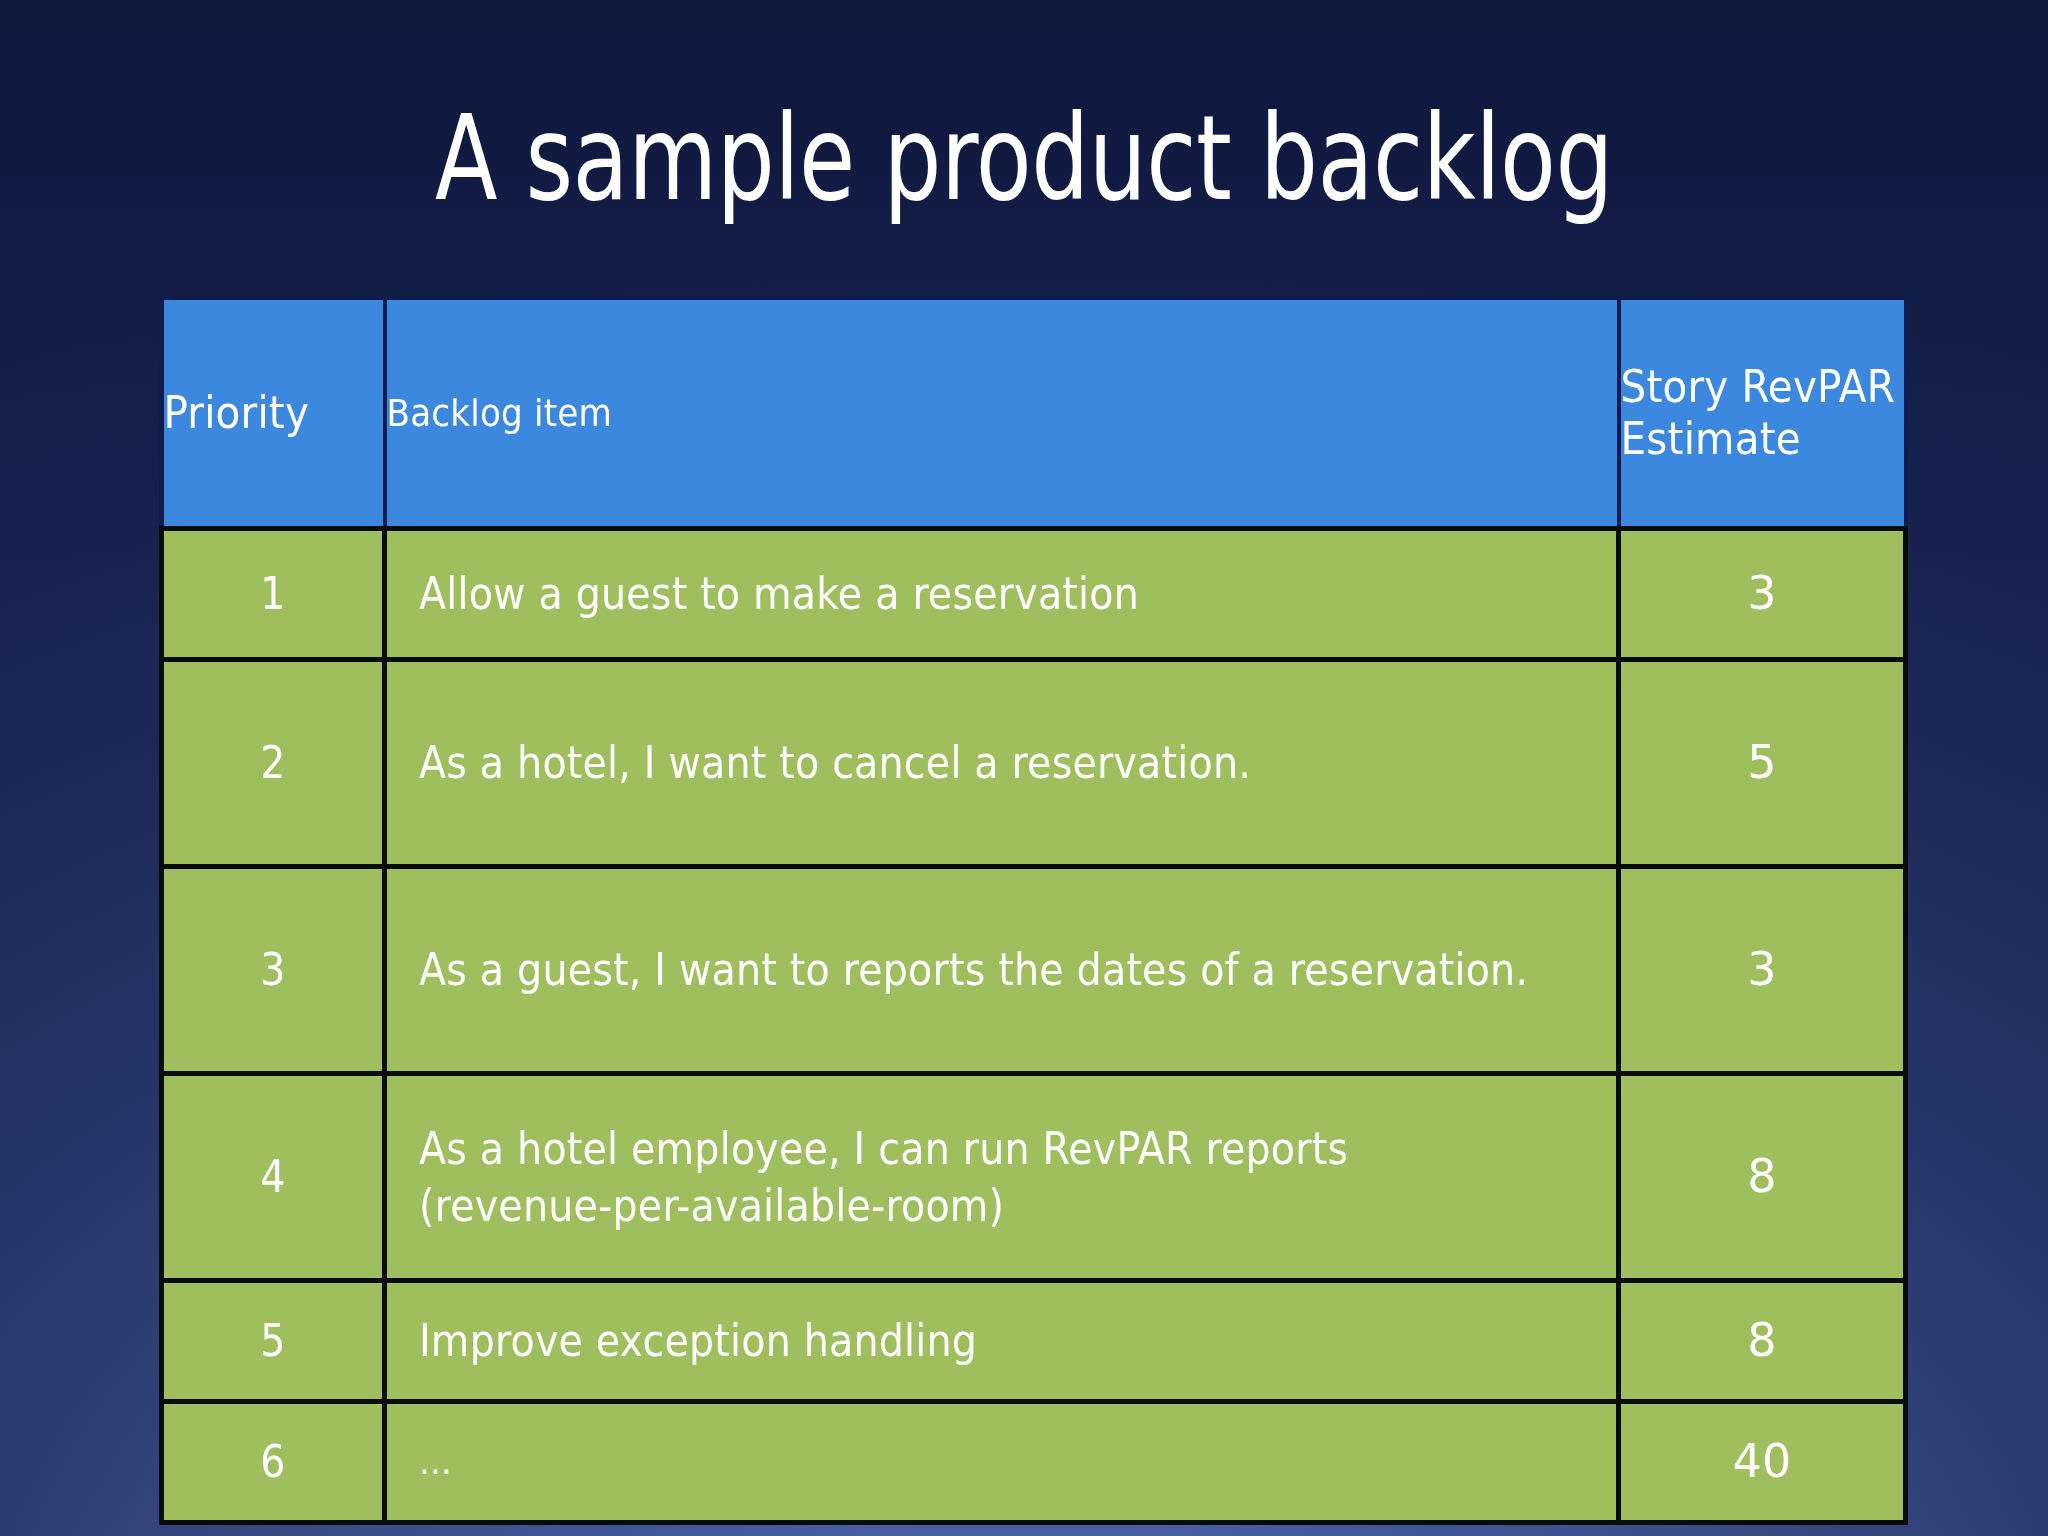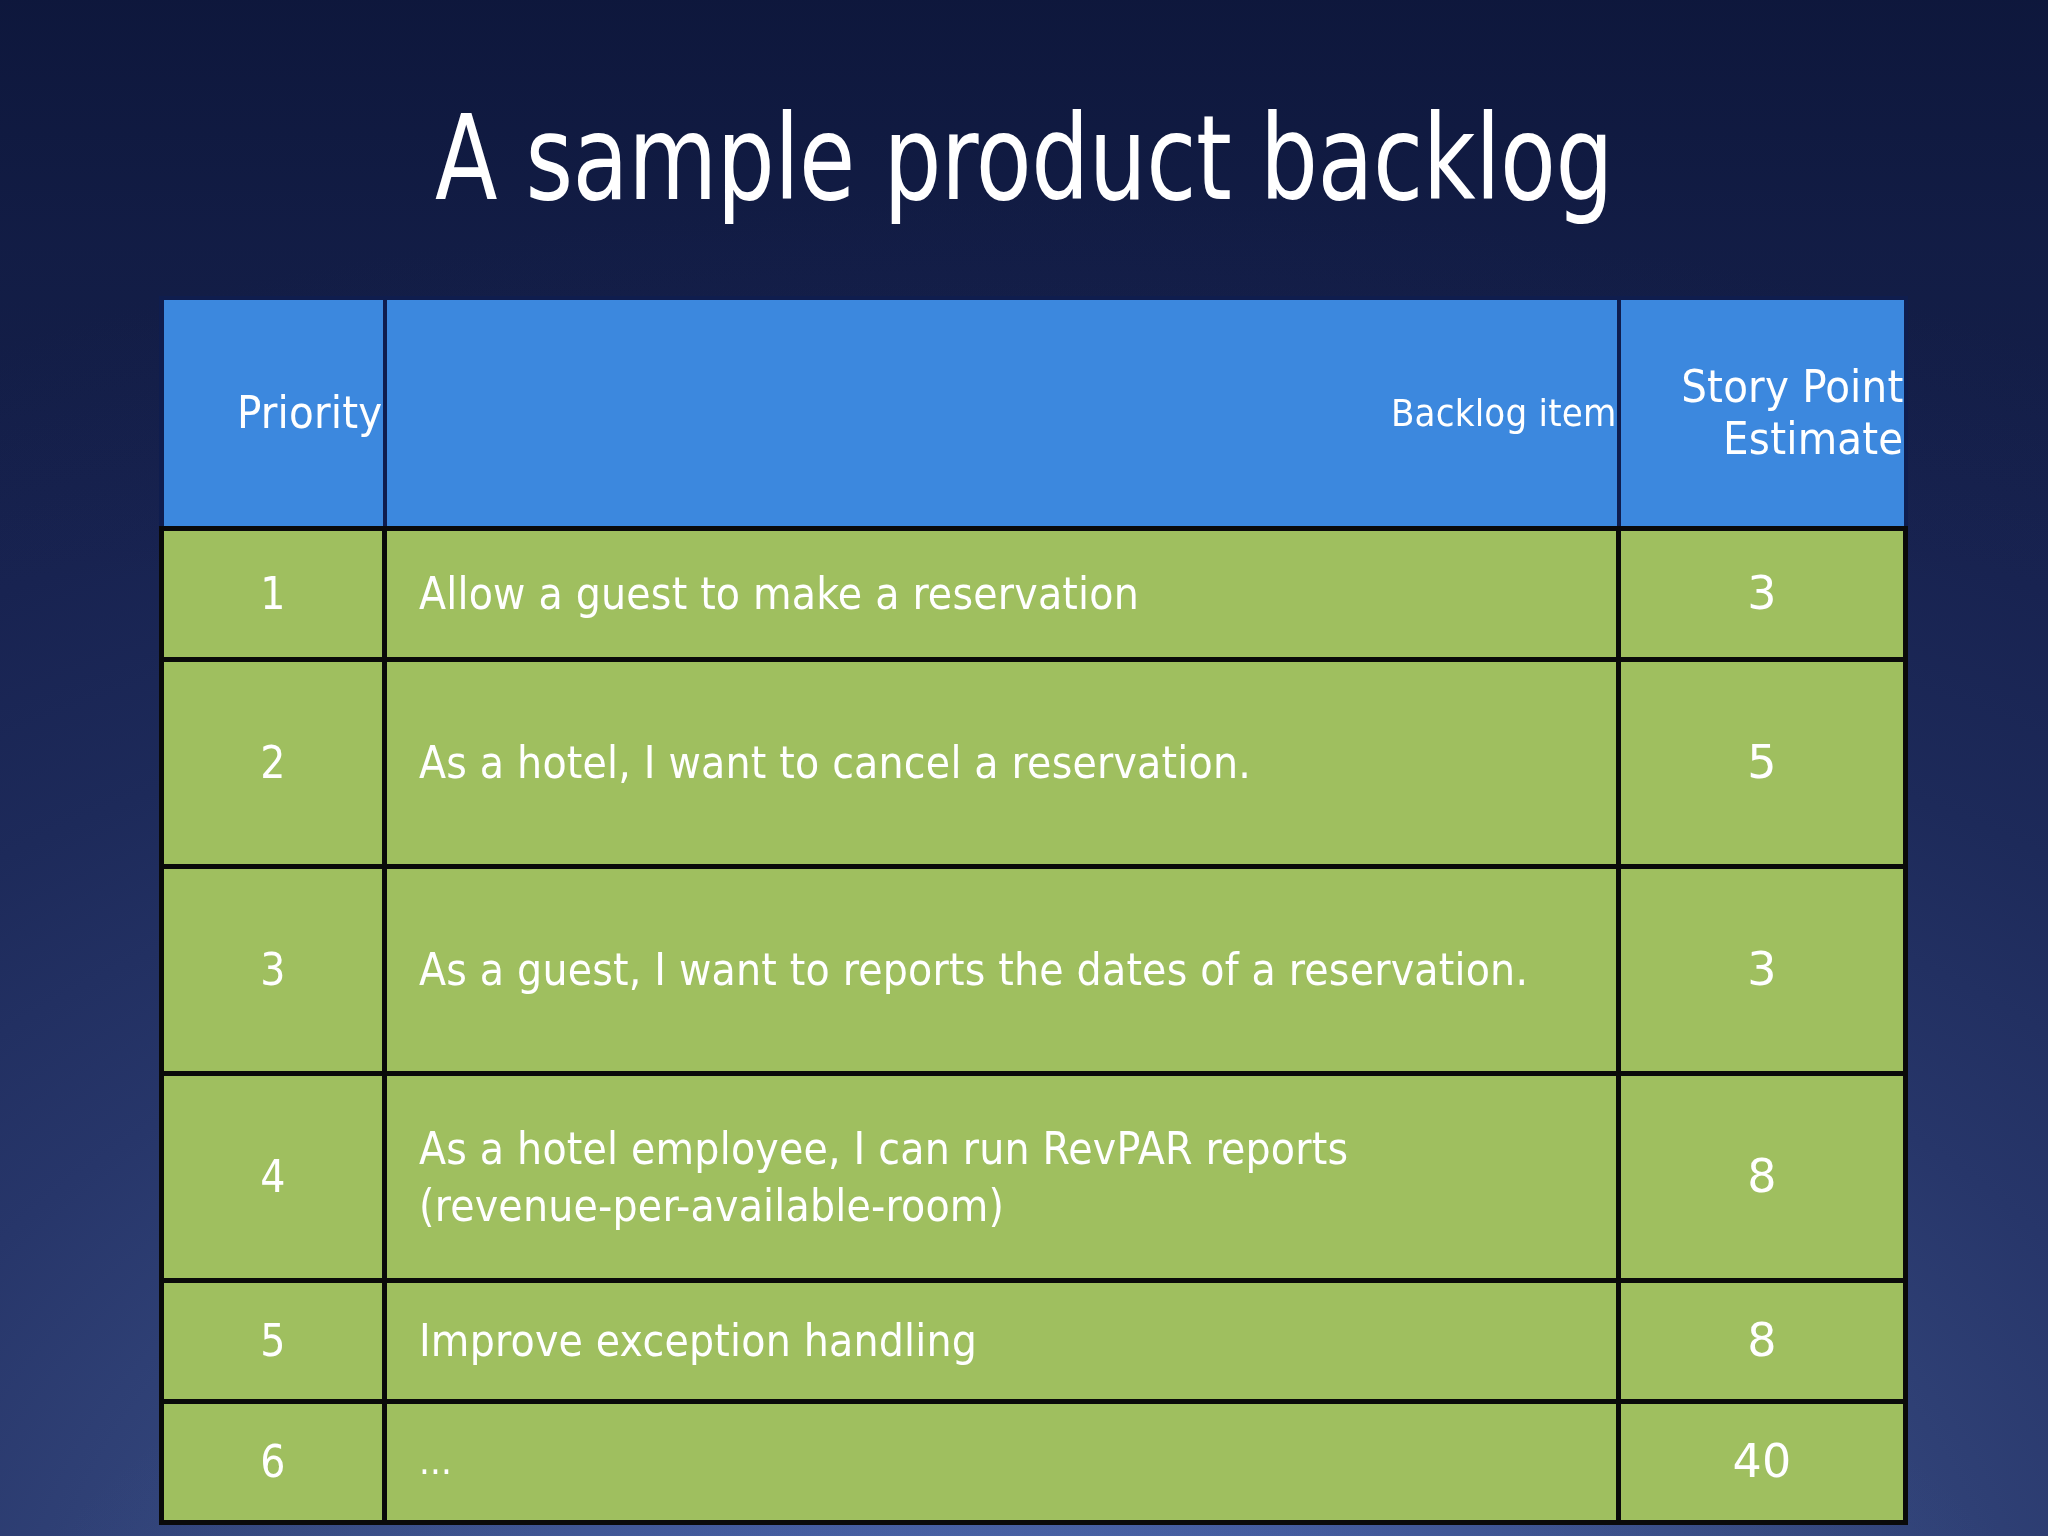--- a/index.html
+++ b/index.html
@@ -91,21 +91,21 @@
 
   
   col.c-priority { width: 223px; }
   col.c-item     { width: 1234px; }
   col.c-points   { width: 287px; }
 
   
   .hd {
     background: #3c88de;
     color: #ffffff;
-    text-align: right;
+    text-align: left;
     font-family: "DejaVu Sans Condensed", "Liberation Sans", sans-serif;
     font-weight: 400;
     font-size: 45px;
     line-height: 1.16;
     height: 226px;
     border: 4px solid #0f1d4e;
     letter-spacing: 0.2px;
   }
   .hd-item { font-size: 38px; }
 
@@ -157,21 +157,21 @@
       <colgroup>
         <col class="c-priority">
         <col class="c-item">
         <col class="c-points">
       </colgroup>
       <thead>
         <tr>
           <th class="hd">Priority</th>
           <th class="hd hd-item">Backlog item</th>
           <th class="hd">
-            <span class="itm-line">Story Point</span>
+            <span class="itm-line">Story RevPAR</span>
             <span class="itm-line">Estimate</span>
           </th>
         </tr>
       </thead>
       <tbody>
 
         <tr class="r0">
           <td class="cell pri">1</td>
           <td class="cell itm">
             <span class="itm-line">Allow a guest to make a reservation</span>

